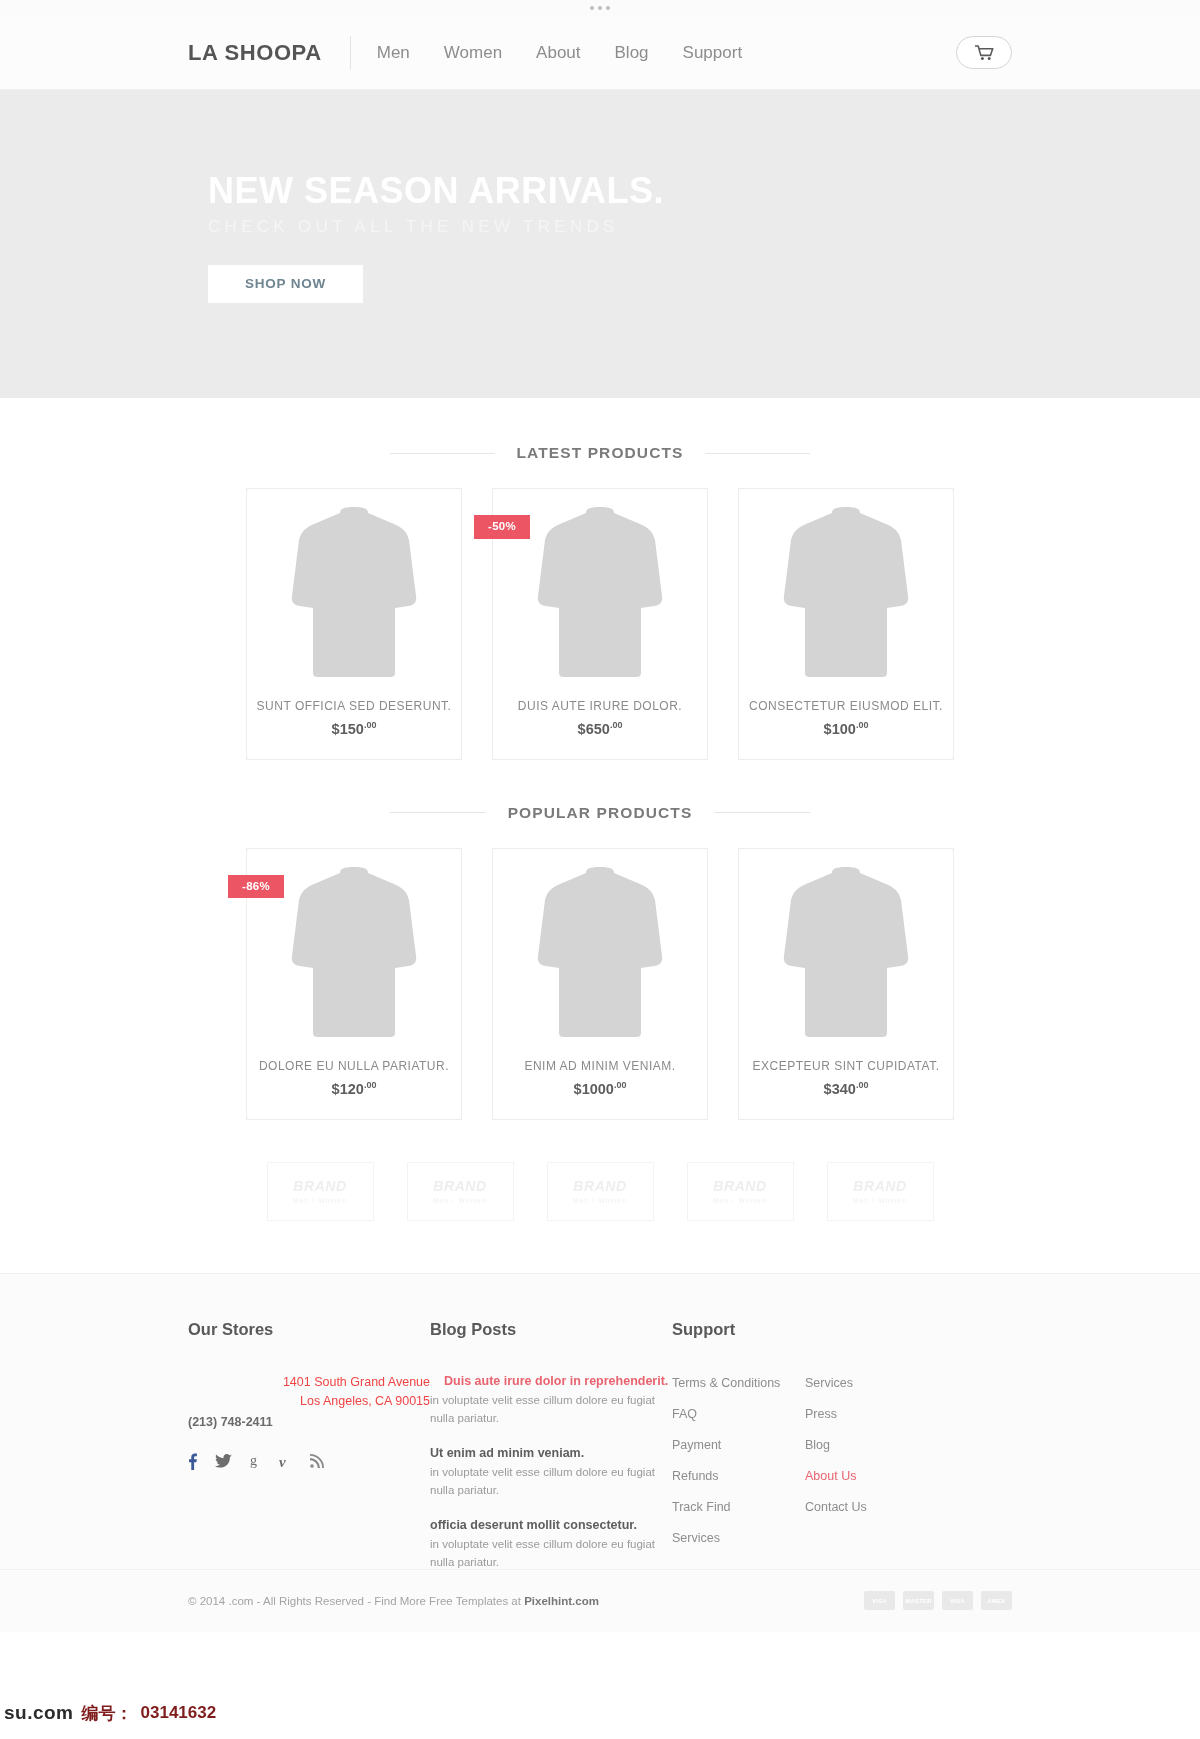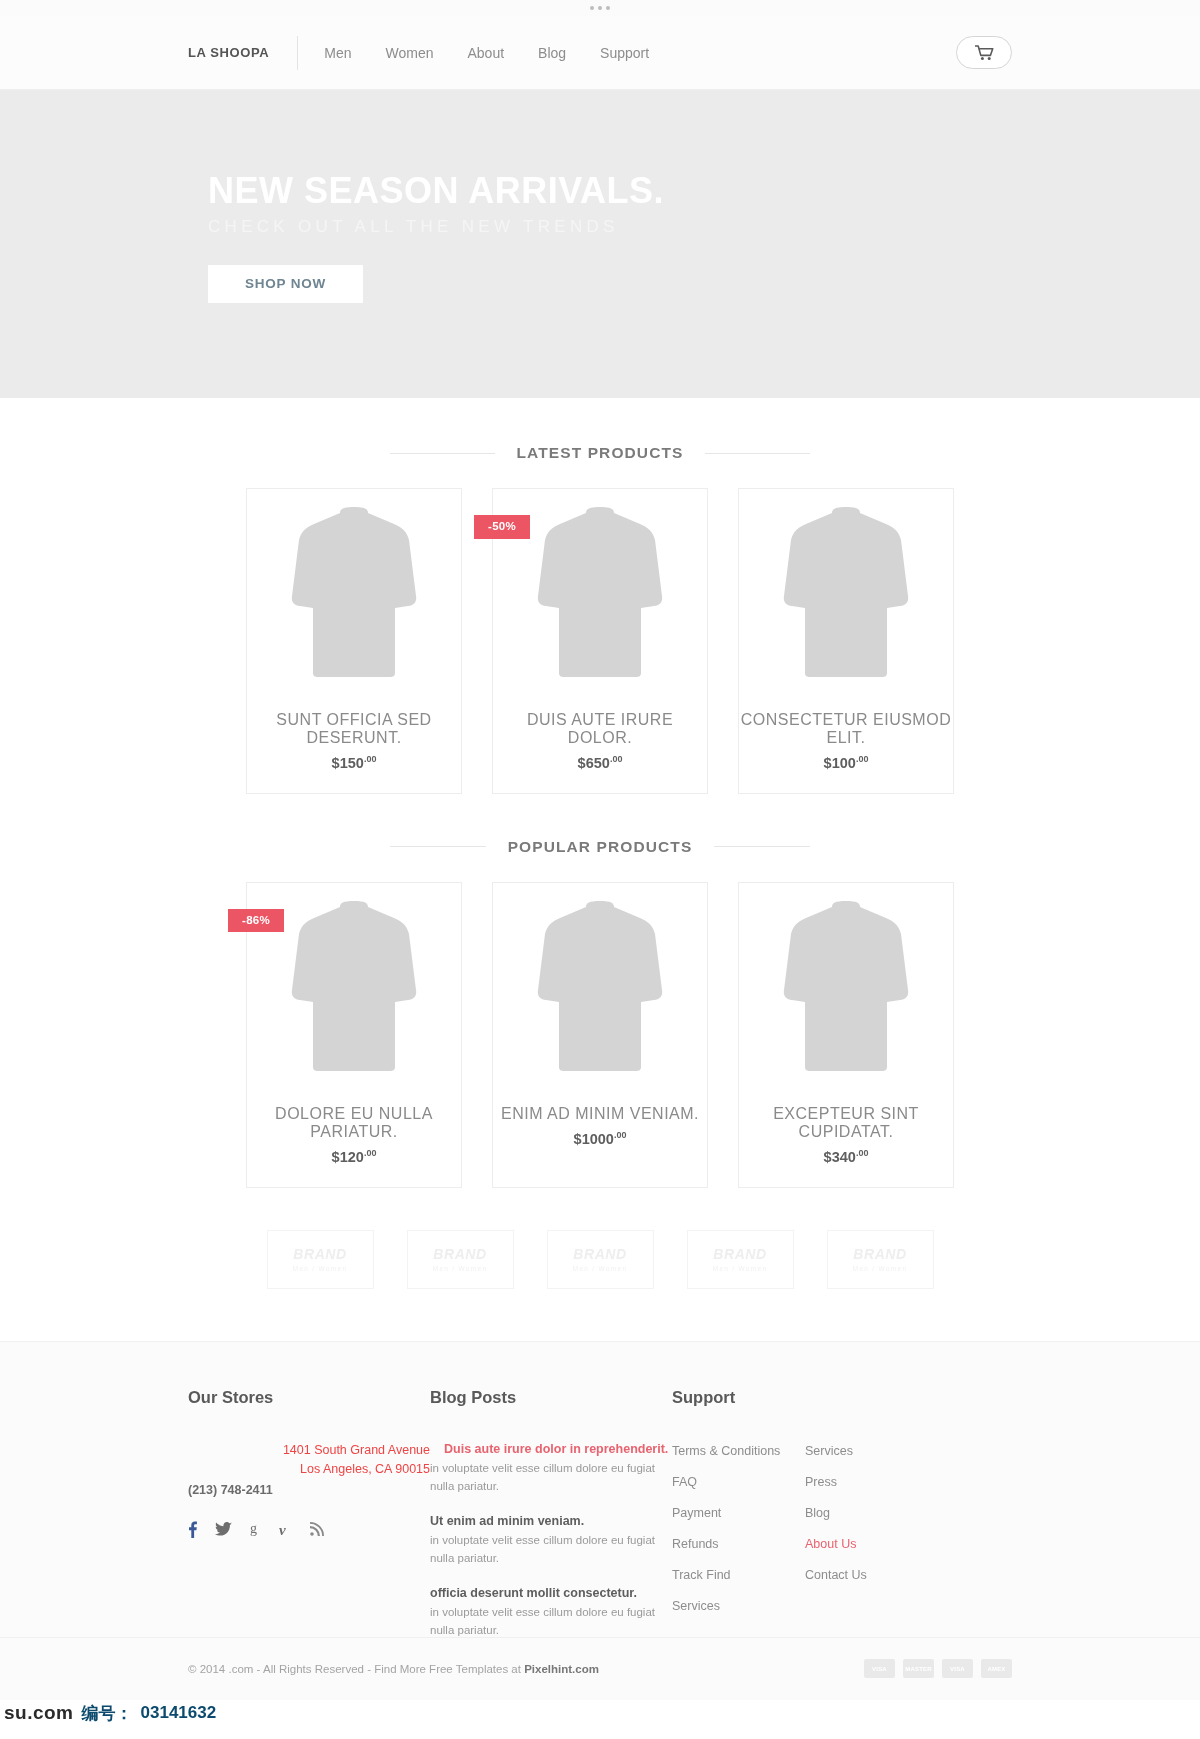--- a/index.html
+++ b/index.html
@@ -27,36 +27,36 @@
   
   .site-header {
     height: 74px;
     background: #fcfcfc;
     border-bottom: 1px solid #efefef;
     display: flex;
     align-items: center;
     padding: 0 188px 0 188px;
   }
   .logo {
-    font-size: 13px;
+    font-size: 22px;
     font-weight: bold;
     letter-spacing: 0.6px;
     color: #555555;
     white-space: nowrap;
     text-align: center;
   }
   .nav-divider {
     width: 1px;
     height: 34px;
     background: #e4e4e4;
     margin: 0 26px 0 28px;
   }
   .main-nav { display: flex; align-items: center; gap: 34px; }
   .main-nav a {
-    font-size: 14px;
+    font-size: 17px;
     color: #8d8d8d;
     text-decoration: none;
     white-space: nowrap;
   }
   .cart-btn {
     margin-left: auto;
     width: 56px; height: 33px;
     border: 1px solid #d5d5d5;
     border-radius: 17px;
     display: flex; align-items: center; justify-content: center;
@@ -144,24 +144,24 @@
     background: #ec5564;
     color: #ffffff;
     font-size: 11.5px;
     font-weight: bold;
     padding: 6px 14px 6px 14px;
     letter-spacing: 0.3px;
     line-height: 1;
   }
   .product-name {
     text-align: center;
-    font-size: 16px;
+    font-size: 12px;
     letter-spacing: 0.5px;
     color: #8a8a8a;
-    margin-top: 30px;
+    margin-top: 18px;
   }
   .product-price {
     text-align: center;
     font-size: 14.5px;
     font-weight: bold;
     color: #5e5e5e;
     margin-top: 7px;
   }
   .product-price .cents {
     font-size: 9px;
@@ -306,21 +306,21 @@
   .watermark .wm-text {
     font-size: 19px;
     font-weight: bold;
     color: #2b2b2b;
     letter-spacing: 0.5px;
     text-shadow: 0 0 2px #ffffff, 1px 1px 0 #ffffff;
   }
   .watermark .wm-sub {
     font-size: 17px;
     font-weight: bold;
-    color: #0c4a6e;
+    color: #7f1d1d;
     text-shadow: 0 0 2px #ffffff;
   }
 </style>
 </head>
 <body>
 
 <div class="browser-dots">
   <span></span>
   <span></span>
   <span></span>

